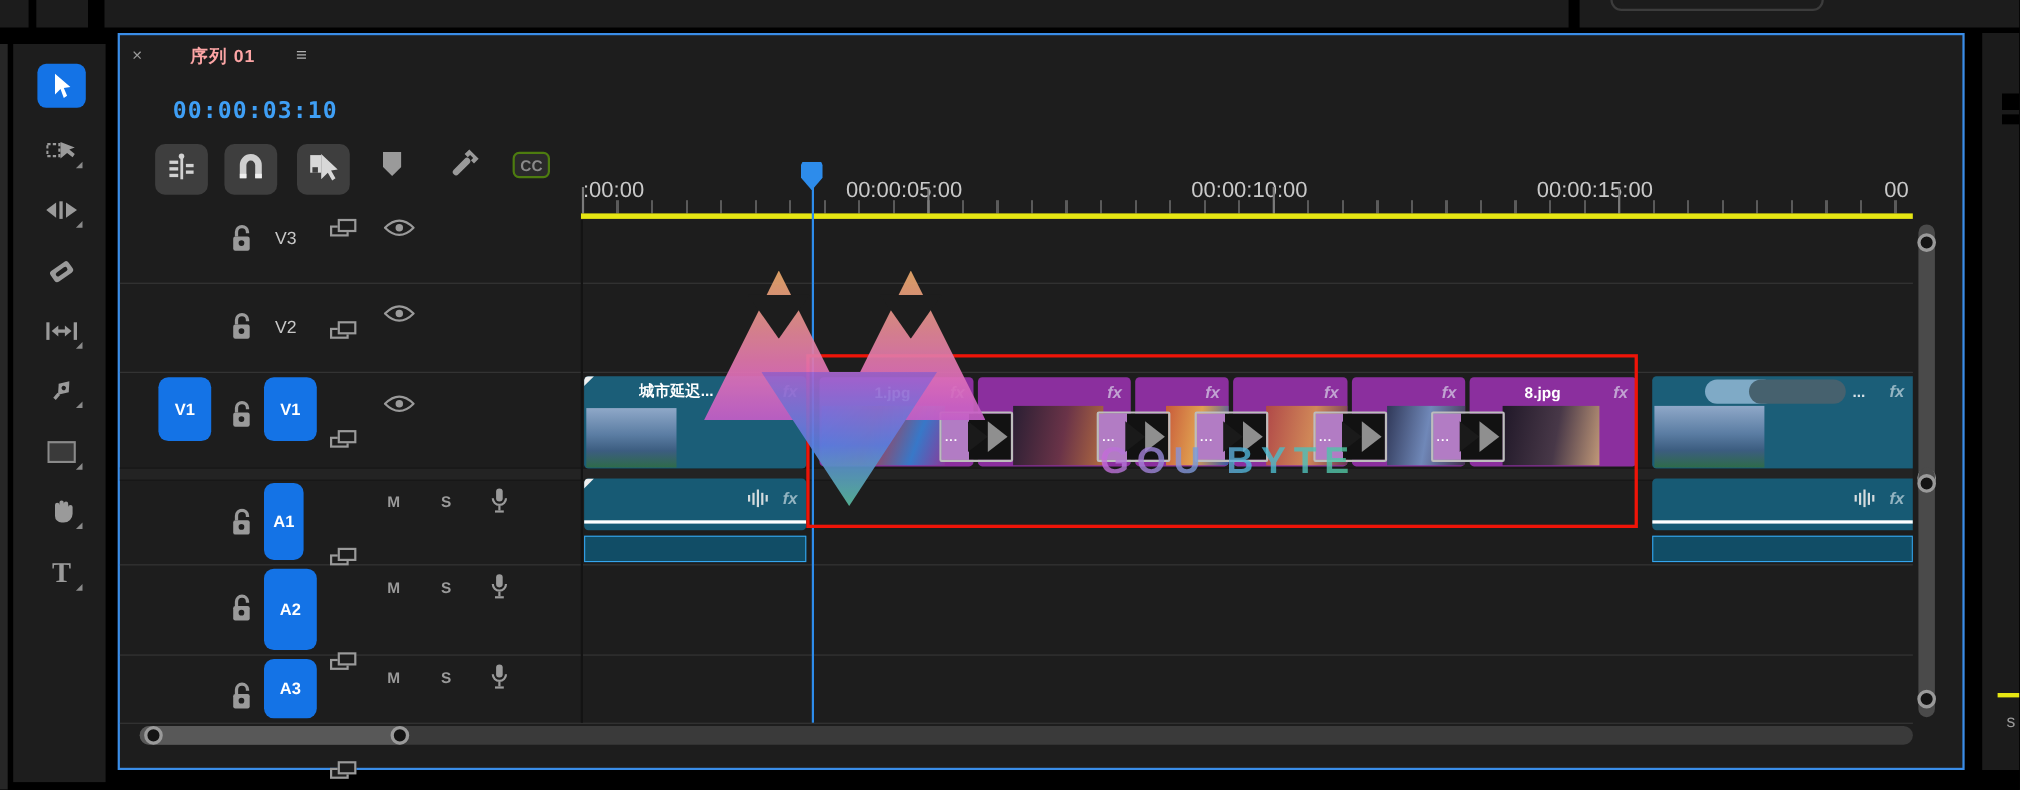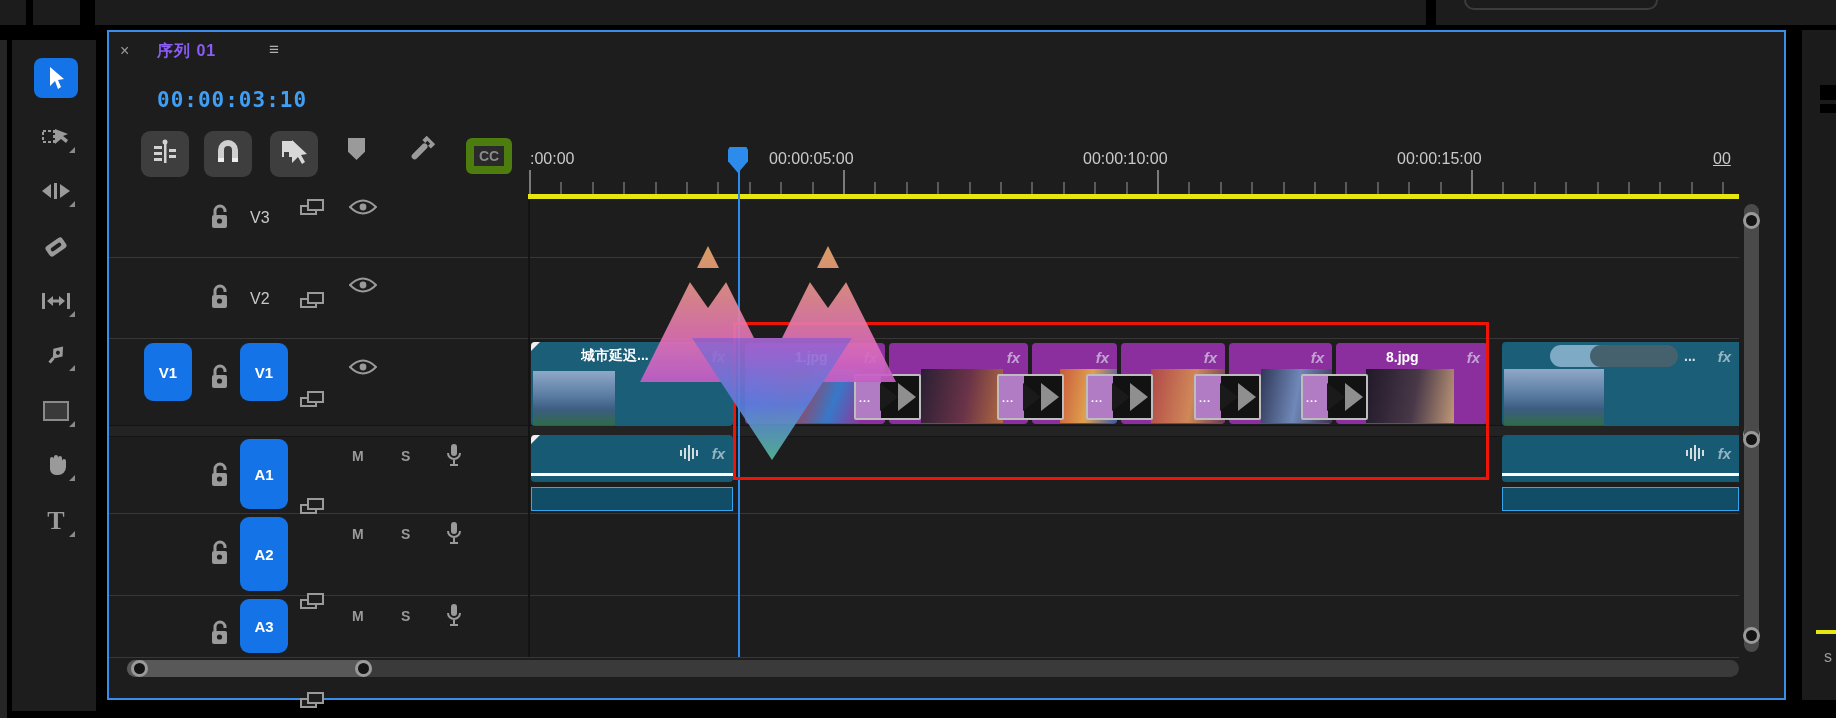--- a/index.html
+++ b/index.html
@@ -16,45 +16,45 @@
   .tool{position:absolute;left:22px;width:44px;height:38px;display:flex;align-items:center;justify-content:center;}
   .tool svg{display:block;}
   .tool.active{background:#1473e6;border-radius:8px;height:40px;}
   .subtri{position:absolute;right:3px;bottom:3px;width:0;height:0;border-left:6px solid transparent;border-bottom:6px solid #8a8a8a;}
 
   
   #panel{left:107px;top:30px;width:1679px;height:670px;border:2px solid #3a8de8;background:#1d1d1d;box-sizing:border-box;}
   #panel .inner{position:absolute;left:0;top:0;right:0;bottom:0;}
 
   .tabbar-x{color:#9a9a9a;font-size:16px;}
-  .tabbar-title{color:#8b5cf6;font-size:16px;font-weight:bold;letter-spacing:1px;}
+  .tabbar-title{color:#fca5a5;font-size:16px;font-weight:bold;letter-spacing:1px;margin-left:16px;}
   .tabbar-menu{color:#b0b0b0;font-size:17px;}
   .timecode{color:#3f9ff5;font-size:21px;font-weight:bold;font-family:"DejaVu Sans Mono",monospace;letter-spacing:1px;}
 
   .tbtn{width:48px;height:46px;border-radius:9px;display:flex;align-items:center;justify-content:center;}
   .tbtn.on{background:#3e3e3e;}
-  .cc-box{border:8px solid #4d7c0f;border-radius:6px;color:#8a8a8a;font-weight:bold;font-size:14px;padding:2px 5px;background:#2a2a2a;}
+  .cc-box{border:2px solid #4d7c0f;border-radius:6px;color:#8a8a8a;font-weight:bold;font-size:14px;padding:2px 5px;background:#2a2a2a;}
 
   
   .sep{background:#373737;height:1px;left:0;}
   .vband{left:0;background:#232323;border-top:1px solid #141414;border-bottom:1px solid #141414;}
   .badge{background:#1473e6;border-radius:9px;color:#fff;font-weight:bold;font-size:15px;
          display:flex;align-items:center;justify-content:center;}
   .tname{color:#c8c8c8;font-size:16px;}
   .letter{color:#9a9a9a;font-size:14px;font-weight:bold;}
 
   
   .synlock{width:24px;height:17px;position:relative;}
   .synlock i{position:absolute;border:2px solid #9a9a9a;background:#1d1d1d;display:block;}
   .synlock i.b{left:0;top:6px;width:13px;height:6px;}
   .synlock i.t{left:7px;top:0;width:13px;height:8px;}
 
   
   #ruler{left:419px;top:110px;width:1211px;height:88px;overflow:hidden;}
-  .rlabel{position:absolute;top:8px;color:#c9c9c9;font-size:16px;white-space:nowrap;}
+  .rlabel{position:absolute;top:20px;color:#c9c9c9;font-size:20px;white-space:nowrap;}
   .minticks{position:absolute;left:1px;top:40px;width:1260px;height:12px;
     background:repeating-linear-gradient(90deg,#5a5a5a 0 2px,transparent 2px 31.4px);}
   .majtick{position:absolute;top:28px;width:2px;height:24px;background:#7a7a7a;}
   .workbar{position:absolute;left:0;top:52px;width:1211px;height:5px;background:#e6e613;}
 
   #tracks{left:419px;top:168px;width:1211px;height:457px;overflow:hidden;}
   .vline0{position:absolute;left:419px;top:168px;width:2px;height:457px;background:#131313;}
 
   .clip{position:absolute;border-radius:4px;overflow:hidden;box-sizing:border-box;}
   .clip .lrow{display:flex;align-items:center;padding:4px 8px 2px 10px;height:20px;margin-left:40px;}
@@ -312,21 +312,21 @@
           </svg>
       </span>
       <span class="abs" style="left:100px;top:332px;">
         <svg width="22" height="26" viewBox="0 0 22 26">
             <path d="M6 11 V7 a5 5 0 0 1 10 0 v1" fill="none" stroke="#9a9a9a" stroke-width="3"></path>
             <rect x="3" y="11" width="15" height="13" rx="2" fill="#9a9a9a"></rect>
             <circle cx="10.5" cy="17" r="2.6" fill="#1d1d1d"></circle>
           </svg>
       </span>
 
-      <div class="abs badge" style="left:131px;top:407px;width:48px;height:70px;">A1</div>
+      <div class="abs badge" style="left:131px;top:407px;width:36px;height:70px;">A1</div>
       <div class="abs synlock" style="left:191px;top:415px;">
           <i class="b"></i>
           <i class="t"></i>
         </div>
       <span class="abs letter" style="left:243px;top:416px;">M</span>
       <span class="abs letter" style="left:292px;top:416px;">S</span>
       <span class="abs" style="left:336px;top:411px;">
         <svg width="18" height="26" viewBox="0 0 18 26">
             <rect x="6" y="1" width="6" height="12" rx="3" fill="#9a9a9a"></rect>
             <path d="M3 10 a6 6 0 0 0 12 0" fill="none" stroke="#9a9a9a" stroke-width="2"></path>
@@ -386,21 +386,21 @@
             <rect x="3" y="11" width="15" height="13" rx="2" fill="#9a9a9a"></rect>
             <circle cx="10.5" cy="17" r="2.6" fill="#1d1d1d"></circle>
           </svg>
       </span>
 
       <div class="abs" id="ruler">
         <span class="rlabel" style="left:2px;">:00:00</span>
         <span class="rlabel" style="left:241px;">00:00:05:00</span>
         <span class="rlabel" style="left:555px;">00:00:10:00</span>
         <span class="rlabel" style="left:869px;">00:00:15:00</span>
-        <span class="rlabel" style="left:1185px;text-decoration:underline;">00</span>
+        <span class="rlabel" style="left:1185px;">00</span>
         <div class="minticks"></div>
         <div class="majtick" style="left:1px;"></div>
         <div class="majtick" style="left:315px;"></div>
         <div class="majtick" style="left:629px;"></div>
         <div class="majtick" style="left:943px;"></div>
         <div class="workbar"></div>
       </div>
 
       <div class="abs" id="tracks">
 
@@ -546,20 +546,21 @@
 
   <div class="abs" id="redbox"></div>
 
   <div class="abs" id="wm-logo">
     <i class="wtri p1"></i>
       <i class="wtri p2"></i>
     <i class="wtri hole" style="left:40px;top:22px;width:56px;height:40px;"></i>
     <i class="wtri hole" style="left:160px;top:22px;width:56px;height:40px;"></i>
     <i class="wdia"></i>
   </div>
+  <div class="abs" id="wm-sub">GOU BYTE</div>
 
   <div class="abs" style="left:1802px;top:30px;width:34px;height:670px;background:#1b1b1b;"></div>
   <div class="abs" style="left:1820px;top:85px;width:16px;height:15px;background:#000;"></div>
   <div class="abs" style="left:1820px;top:104px;width:16px;height:9px;background:#000;"></div>
   <div class="abs" style="left:1816px;top:630px;width:20px;height:4px;background:#e6e613;"></div>
   <span class="abs" style="left:1824px;top:648px;color:#9a9a9a;font-size:16px;">s</span>
 
 </div>
 
 </body></html>

